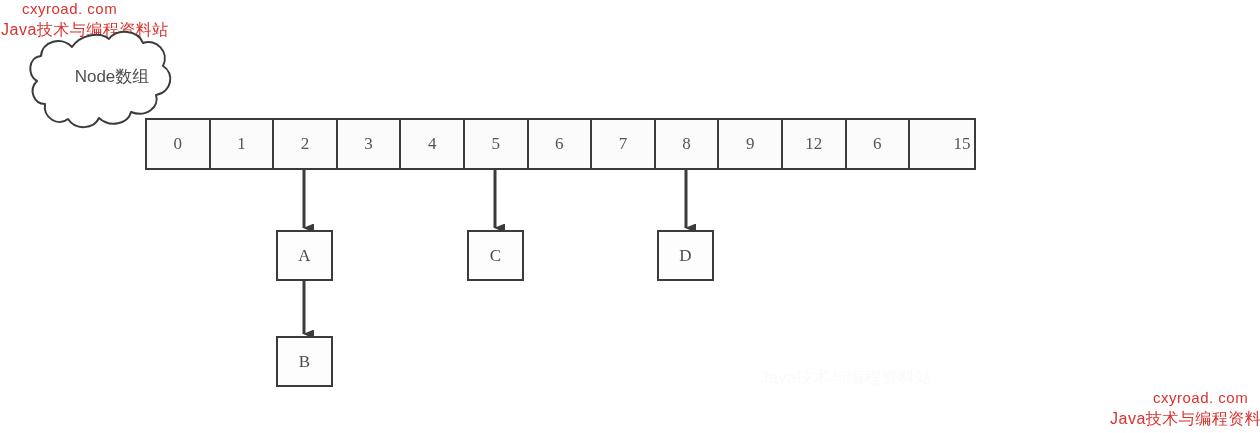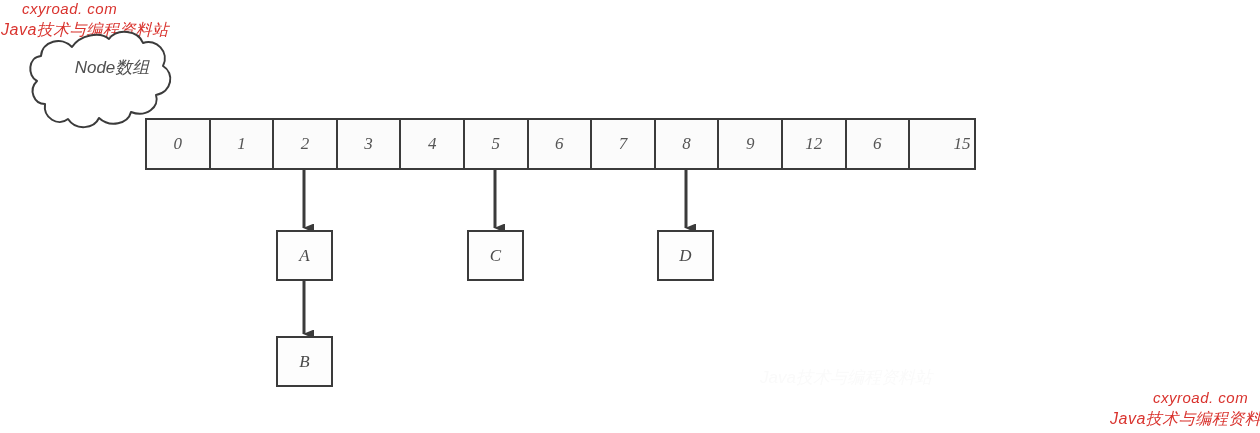--- a/index.html
+++ b/index.html
@@ -9,21 +9,20 @@
   }
   body {
     font-family: "Liberation Sans", sans-serif;
   }
   #canvas {
     position: relative;
     width: 1260px;
     height: 433px;
     background: #ffffff;
     overflow: hidden;
-    font-style: italic;
   }
 
   
   .wm {
     position: absolute;
     color: #d9332e;
     font-family: "Liberation Sans", sans-serif;
     white-space: nowrap;
     letter-spacing: 0.5px;
   }
@@ -111,21 +110,21 @@
   }
   #node-a { left: 276px; top: 230px; }
   #node-b { left: 276px; top: 336px; }
   #node-c { left: 467px; top: 230px; }
   #node-d { left: 657px; top: 230px; }
 
   
   .cloud-label {
     position: absolute;
     left: 64px;
-    top: 56px;
+    top: 65px;
     width: 96px;
     text-align: center;
     font-size: 17px;
     color: #4f4f4f;
     font-family: "Liberation Sans", sans-serif;
     white-space: nowrap;
   }
 </style>
 </head>
 <body>

